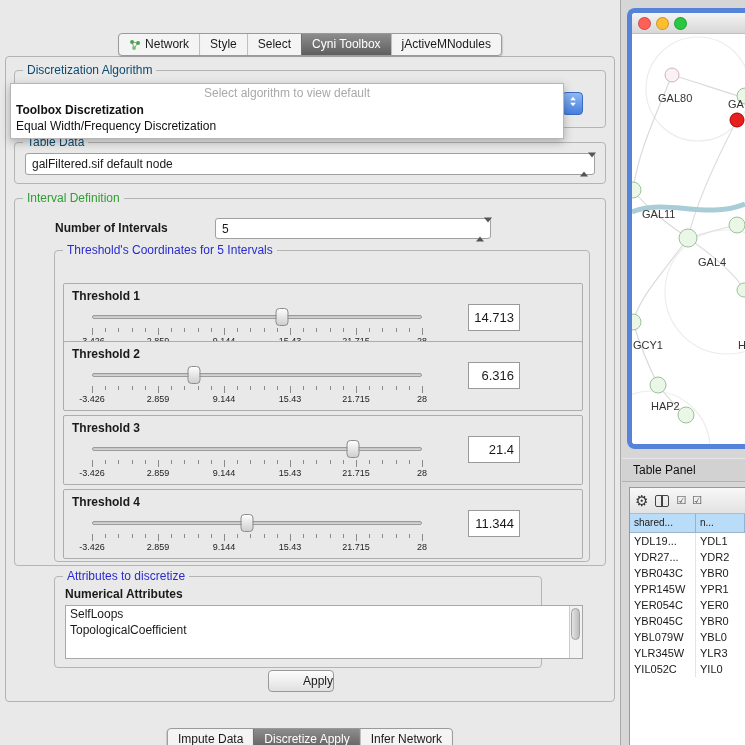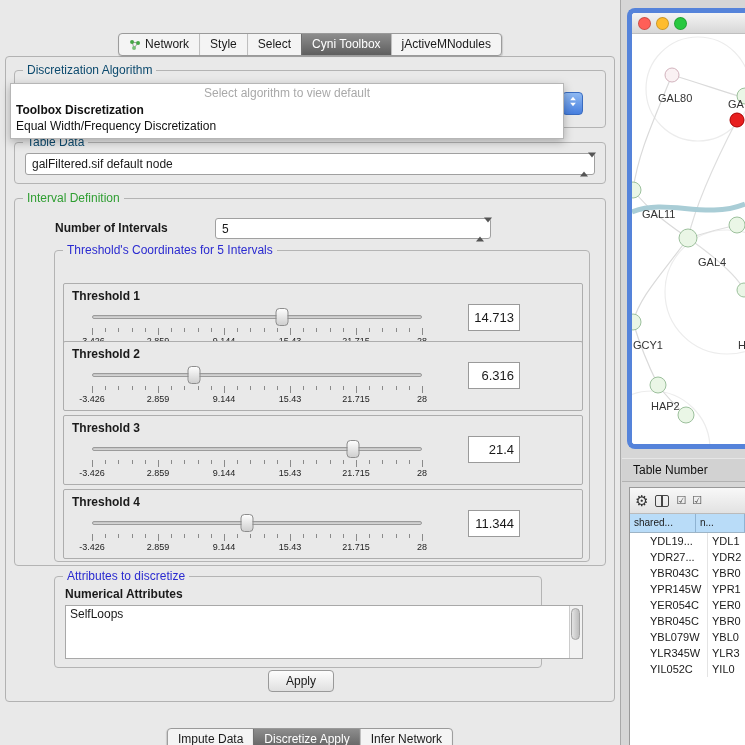--- a/index.html
+++ b/index.html
@@ -65,21 +65,21 @@
   .slabels{position:absolute;left:0;right:0;top:28px;height:10px}
   .slabel{position:absolute;transform:translateX(-50%);font-size:9px;color:#222;white-space:nowrap}
 
   #attr-group{left:54px;top:576px;width:488px;height:92px}
   #attr-label{position:absolute;left:10px;top:10px;font-size:12px;font-weight:bold}
   #attr-list{position:absolute;left:10px;top:28px;width:518px;height:54px;background:#fff;border:1px solid #a8a8a8;overflow:hidden;font-size:12px}
   #attr-list .li{line-height:16px;padding-left:4px;white-space:nowrap}
   #attr-scroll{position:absolute;right:0;top:0;width:13px;height:100%;background:#f2f2f2;border-left:1px solid #ccc}
   #attr-thumb{position:absolute;left:1px;top:2px;width:9px;height:32px;background:linear-gradient(90deg,#e3e3e3,#bdbdbd);border:1px solid #a2a2a2;border-radius:5px}
 
-  #apply-btn{position:absolute;left:268px;top:670px;width:66px;height:22px;background:linear-gradient(#fdfdfd,#e0e0e0);border:1px solid #999;border-radius:4px;font-size:12px;text-align:center;line-height:20px}
+  #apply-btn{position:absolute;left:268px;top:670px;width:66px;height:22px;background:linear-gradient(#fdfdfd,#e0e0e0);border:1px solid #999;border-radius:4px;font-size:12px;text-align:right;line-height:20px}
 
   
   #net-window{position:absolute;left:627px;top:8px;width:118px;height:441px;border:5px solid #5583da;border-right:none;border-radius:8px 0 0 8px;background:#fff;overflow:hidden}
   #net-titlebar{position:relative;height:21px;background:linear-gradient(#f4f4f4,#d7d7d7);border-bottom:1px solid #bfbfbf}
   .tl{position:absolute;top:4px;width:13px;height:13px;border-radius:50%;border:1px solid rgba(0,0,0,.2)}
   #net-canvas{position:absolute;left:0;top:21px;right:0;bottom:0;background:#fff}
 
   
   #table-panel-header{position:absolute;left:622px;top:458px;width:123px;height:24px;background:#d2d2d2;border-top:1px solid #e6e6e6;border-bottom:1px solid #b2b2b2}
   #table-panel-title{margin-left:11px;line-height:22px;font-size:12px;color:#111;display:block}
@@ -87,21 +87,21 @@
   #tw-toolbar{height:26px;background:linear-gradient(#f8f8f8,#e2e2e2);border-bottom:1px solid #bbb;display:flex;align-items:center;gap:7px;padding-left:5px;overflow:hidden}
   #gear-icon{font-size:15px;color:#333;line-height:1}
   #columns-icon{width:14px;height:12px;border:1.5px solid #444;border-radius:2px;position:relative}
   #columns-icon:before{content:"";position:absolute;left:5px;top:0;bottom:0;width:1.5px;background:#444}
   .check-glyph{font-size:11px;color:#444;line-height:1;letter-spacing:-1px}
   #tw-header{display:flex;height:19px;border-bottom:1px solid #9db4c6}
   .th{background:#b9dcf8;border-right:1px solid #8fb3d2;font-size:10px;line-height:18px;padding-left:4px;overflow:hidden;white-space:nowrap}
   .th1{width:66px}
   .th2{flex:1}
   .tr{display:flex;height:16px;font-size:11px;line-height:16px;background:#fff}
-  .td1{width:78px;padding-left:20px;border-right:1px solid #e4e4e4;overflow:hidden;white-space:nowrap}
+  .td1{width:66px;padding-left:4px;border-right:1px solid #e4e4e4;overflow:hidden;white-space:nowrap}
   .td2{flex:1;padding-left:4px;overflow:hidden;white-space:nowrap}
 </style>
 </head>
 <body>
 
 <div id="control-panel">
 
   <div id="content-panel"></div>
 
   <div id="top-tabs" class="seg">
@@ -345,20 +345,21 @@
     </div>
 
   <div id="attr-group" class="group">
     <span class="gtitle blue">Attributes to discretize</span>
     <span id="attr-label">Numerical Attributes</span>
     <div id="attr-list">
       <div id="attr-scroll">
         <div id="attr-thumb"></div>
       </div>
     <div class="li">SelfLoops</div>
+        <div class="li">TopologicalCoefficient</div>
       </div>
   </div>
 
   <div id="apply-btn">Apply</div>
 
   <div id="bottom-tabs" class="seg">
       <div class="tab">
         <span>Impute Data</span>
       </div>
       <div class="tab sel">
@@ -406,21 +407,21 @@
         <text x="10" y="184" font-size="11" fill="#333" font-family="&quot;Liberation Sans&quot;, sans-serif">GAL11</text>
         <text x="66" y="232" font-size="11" fill="#333" font-family="&quot;Liberation Sans&quot;, sans-serif">GAL4</text>
         <text x="1" y="315" font-size="11" fill="#333" font-family="&quot;Liberation Sans&quot;, sans-serif">GCY1</text>
         <text x="19" y="376" font-size="11" fill="#333" font-family="&quot;Liberation Sans&quot;, sans-serif">HAP2</text>
         <text x="106" y="315" font-size="11" fill="#333" font-family="&quot;Liberation Sans&quot;, sans-serif">H</text>
       </svg>
   </div>
 </div>
 
 <div id="table-panel-header">
-  <span id="table-panel-title">Table Number</span>
+  <span id="table-panel-title">Table Panel</span>
 </div>
 <div id="table-window">
   <div id="tw-toolbar">
     <span id="gear-icon">⚙</span>
     <span id="columns-icon"></span>
     <span class="check-glyph">☑</span>
     <span class="check-glyph">☑</span>
   </div>
   <div id="tw-header">
       <div class="th th1">shared...</div>

